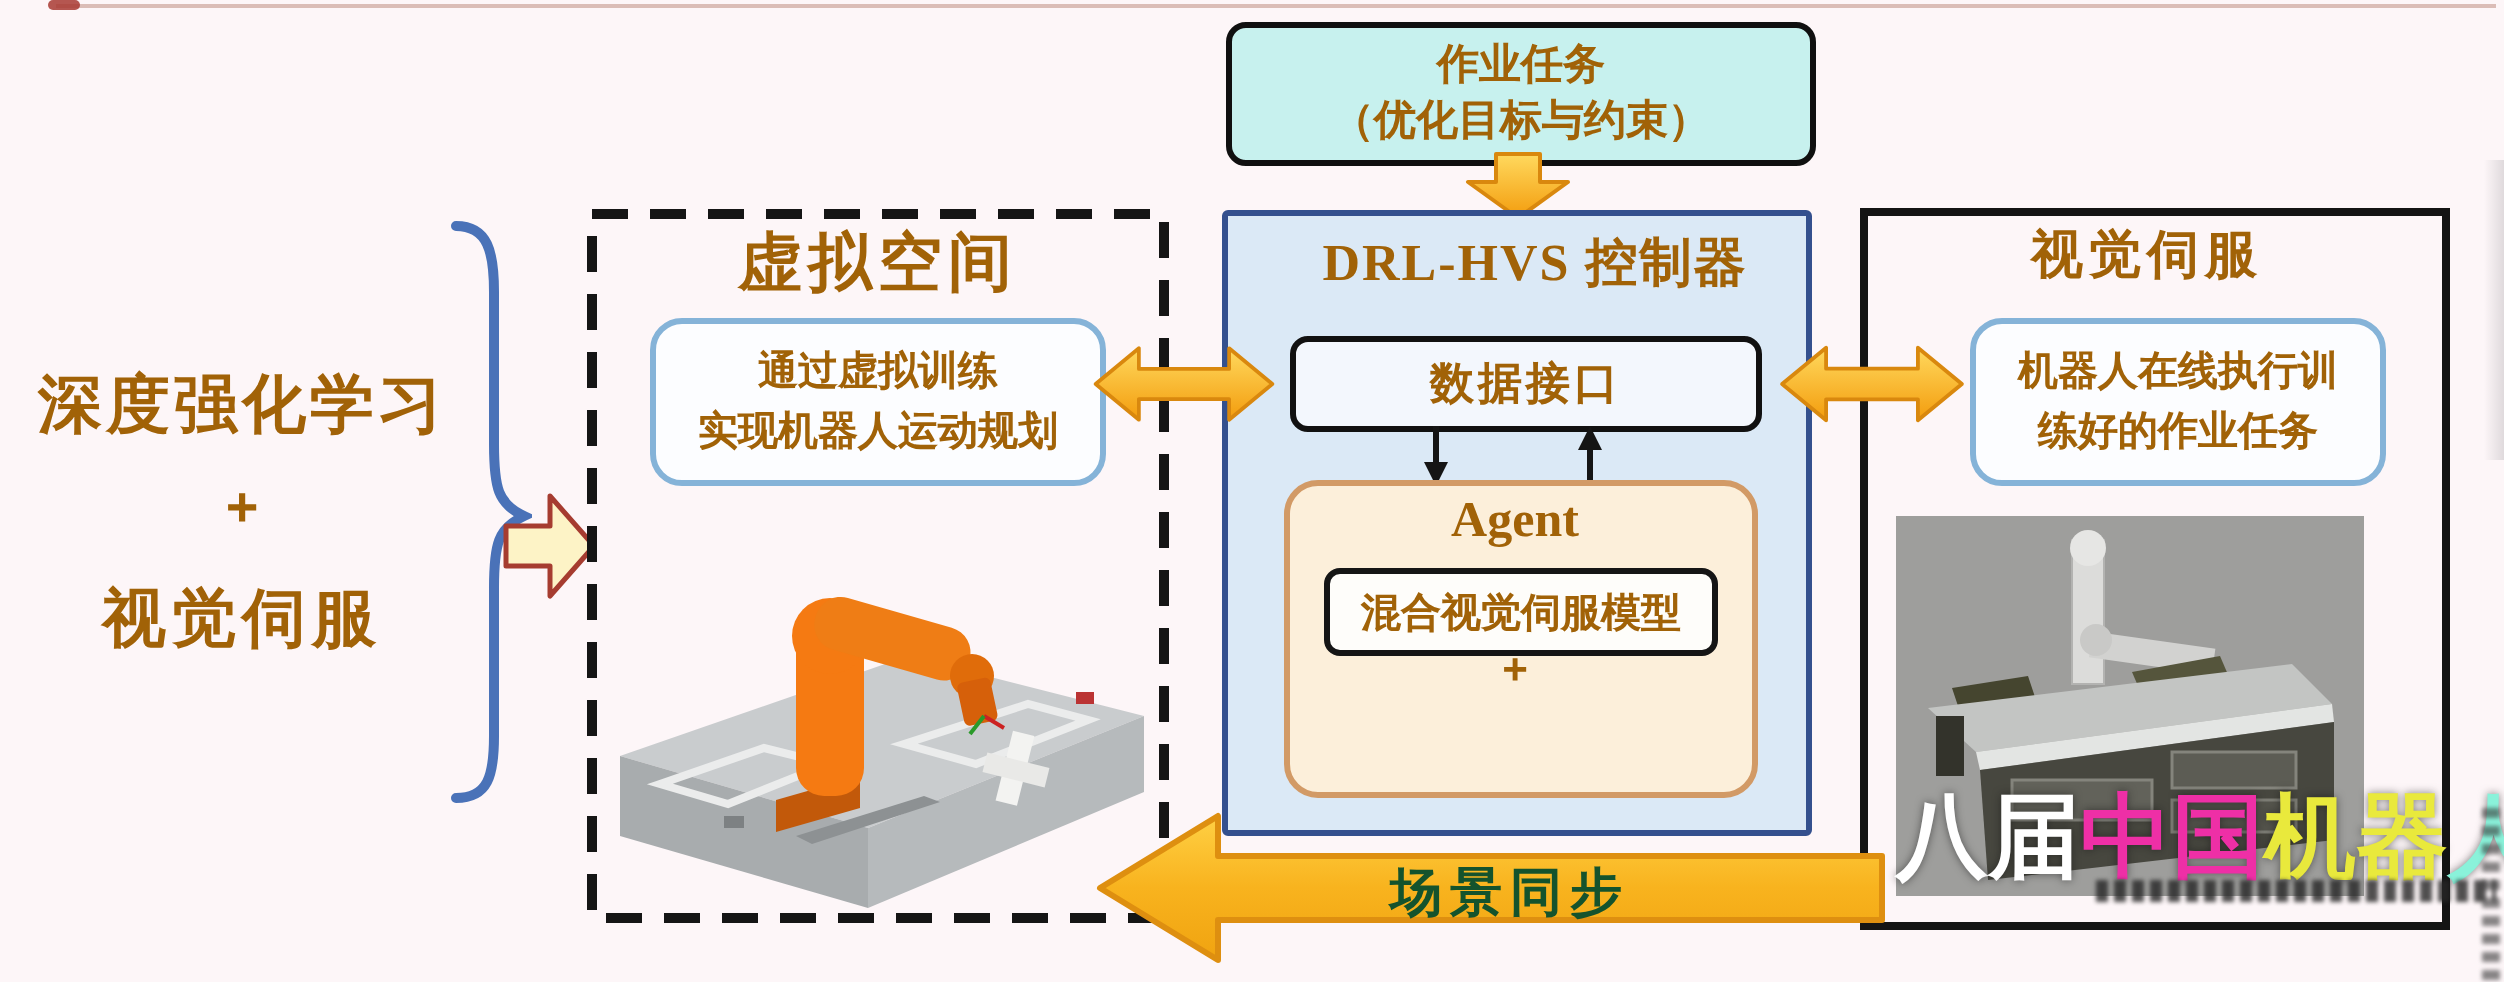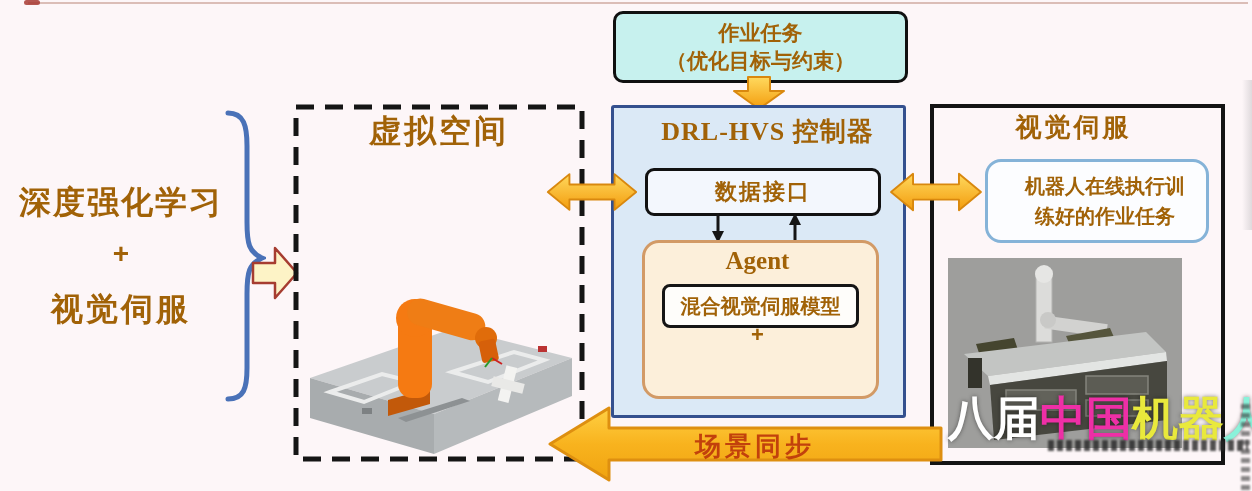--- a/index.html
+++ b/index.html
@@ -31,24 +31,24 @@
   .agent-plus{left:642px;top:322px;width:231px;font-size:22px;}
   .agent-inner2{left:662px;top:344px;width:191px;height:38px;background:#fefdfa;border:3px solid #151515;border-radius:8px;font-size:20px;}
 
   
   .virt-title{left:293px;top:110px;width:292px;font-size:32px;letter-spacing:3px;}
   .virt-note{left:325px;top:159px;width:222px;height:78px;background:#fcfdff;border:3px solid #85b3d8;border-radius:16px;flex-direction:column;font-size:20px;line-height:1.5;}
 
   
   .phys-box{left:930px;top:104px;width:287px;height:353px;border:4px solid #141414;}
   .phys-title{left:930px;top:110px;width:287px;font-size:26px;letter-spacing:3px;}
-  .phys-note{left:985px;top:159px;width:202px;height:78px;background:#fcfdff;border:3px solid #85b3d8;border-radius:16px;flex-direction:column;font-size:20px;line-height:1.5;padding-left:16px;}
+  .phys-note{left:985px;top:159px;width:202px;height:78px;background:#fcfdff;border:3px solid #85b3d8;border-radius:16px;flex-direction:column;font-size:20px;line-height:1.5;}
 
   
-  .sync-label{left:655px;top:429px;width:200px;font-size:26px;letter-spacing:4px;color:#c2410c;}
+  .sync-label{left:655px;top:429px;width:200px;font-size:26px;letter-spacing:4px;color:#14532d;}
 
   
   .wm{left:948px;top:388px;width:304px;height:52px;font-size:46px;font-weight:bold;white-space:nowrap;letter-spacing:0px;text-shadow:0 0 4px rgba(20,20,20,.55);}
   .wm span{display:inline-block;}
   .wm-w{color:#ffffff;}
   .wm-p{color:#ee2fa6;}
   .wm-y{color:#e9e93c;}
   .wm-c{color:#8af2da;}
 
   .smudge1{left:1048px;top:440px;width:200px;height:11px;background:repeating-linear-gradient(90deg,#262626 0 6px,rgba(38,38,38,0) 6px 9px);filter:blur(1px);opacity:.8;}
@@ -72,20 +72,24 @@
   </svg>
 
   <svg class="abs" style="left:251px;top:244px;" width="48" height="58" viewBox="0 0 48 58">
     <polygon points="2,19 24,19 24,4 46,29 24,54 24,39 2,39" fill="#fdf3c6" stroke="#a63c30" stroke-width="2.5" stroke-linejoin="round"></polygon>
   </svg>
 
   <svg class="abs" style="left:293px;top:104px;" width="292" height="358" viewBox="0 0 292 358">
     <rect x="3" y="3" width="286" height="352" fill="none" stroke="#151515" stroke-width="5" stroke-dasharray="18 11"></rect>
   </svg>
   <div class="abs ctr bold virt-title">虚拟空间</div>
+  <div class="abs ctr bold virt-note">
+    <div>通过虚拟训练</div>
+    <div>实现机器人运动规划</div>
+  </div>
 
   <svg class="abs" style="left:302px;top:250px;" width="278" height="208" viewBox="0 0 278 208">
     <polygon points="8,128 152,78 270,108 132,164" fill="#c9ccce"></polygon>
     <polygon points="8,128 132,164 132,204 8,168" fill="#a8acae"></polygon>
     <polygon points="132,164 270,108 270,146 132,204" fill="#b6babc"></polygon>
     <polygon points="28,142 80,124 112,132 62,152" fill="none" stroke="#ebecec" stroke-width="4"></polygon>
     <polygon points="150,122 212,102 242,110 186,132" fill="none" stroke="#ebecec" stroke-width="4"></polygon>
     <polygon points="96,168 160,148 168,151 104,172" fill="#8d9193"></polygon>
     <polygon points="86,150 128,138 128,154 86,166" fill="#c2590a"></polygon>
     <rect x="96" y="60" width="34" height="88" rx="14" fill="#f57a12"></rect>

